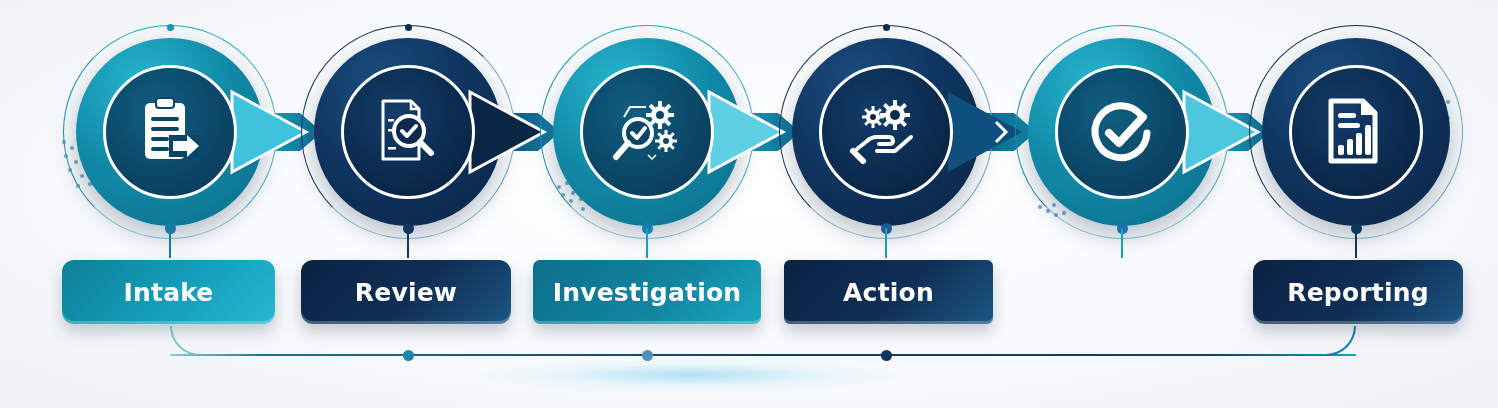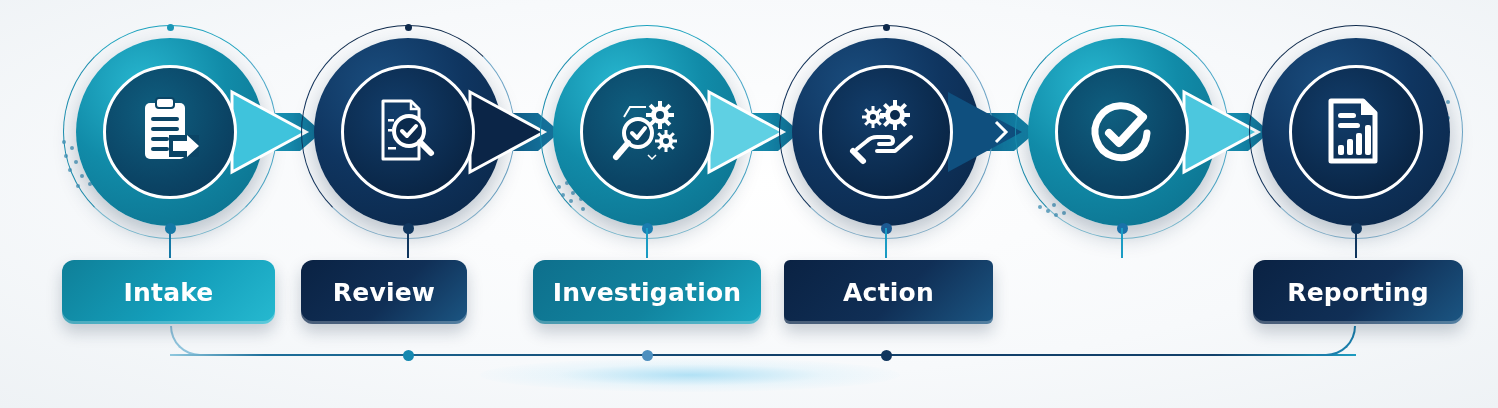--- a/index.html
+++ b/index.html
@@ -53,21 +53,21 @@
     .dots { position:absolute; }
     .dots span { position:absolute; width:4px; height:4px; border-radius:50%; background:#3c8fb4; opacity:0.75; }
     .label {
       position:absolute; top:260px; height:64px; border-radius:12px;
       display:flex; align-items:center; justify-content:center;
       color:#ffffff; font-weight:bold; font-size:25px; letter-spacing:0.2px;
       box-shadow: 0 8px 16px rgba(20,40,70,0.22), inset 0 -3px 0 rgba(255,255,255,0.25);
       cursor:pointer;
     }
     .label.teal { background: linear-gradient(135deg, #0f7f98 0%, #149fbb 55%, #26b9d0 100%); }
-    .label.teal2 { background: linear-gradient(135deg, #0e6f8c 0%, #11849f 55%, #1aa8c2 100%); }
+    .label.teal2 { background: linear-gradient(135deg, #0e6f8c 0%, #11849f 55%, #1aa8c2 100%); border-radius: 7px; }
     .label.teal3 { background: linear-gradient(135deg, #0b4f72 0%, #0e5f82 55%, #1780a6 100%); }
     .label.navy { background: linear-gradient(135deg, #0a2243 0%, #102f56 55%, #1b5683 100%); }
     .bottom-line { position:absolute; left:170px; top:354px; width:1186px; height:2px;
       background: linear-gradient(90deg, #8fc8de 0%, #1d6f9a 8%, #12406a 50%, #12406a 88%, #1e9cc0 100%); }
     .curve { position:absolute; width:40px; height:30px; box-sizing:border-box; }
     .curve.left { left:170px; top:326px; border-left:2px solid #8ec3dc; border-bottom:2px solid #8ec3dc; border-bottom-left-radius:34px; }
     .curve.right { left:1316px; top:326px; border-right:2px solid #1a7eab; border-bottom:2px solid #1a7eab; border-bottom-right-radius:34px; }
     .line-dot { position:absolute; top:355px; width:11px; height:11px; margin-left:-5.5px; margin-top:-5.5px; border-radius:50%; }
   </style>
 </head>
@@ -309,21 +309,21 @@
         <rect x="52" y="36" width="6" height="30" rx="2" fill="#ffffff"></rect>
       </svg>
     </div>
     <div class="stem-dot"></div>
     <div class="stem"></div>
   </div>
 
   <div class="label teal" style="left:62px;width:213px;">
     <span>Intake</span>
   </div>
-  <div class="label navy" style="left:301px;width:166px;justify-content:center;">
+  <div class="label navy" style="left:301px;width:210px;justify-content:center;">
     <span>Review</span>
   </div>
   <div class="label teal2" style="left:533px;width:228px;">
     <span>Investigation</span>
   </div>
   <div class="label navy" style="left:784px;width:209px;border-radius:6px;">
     <span>Action</span>
   </div>
   <div class="label navy" style="left:1253px;width:210px;align-items:center;">
     <span>Reporting</span>

